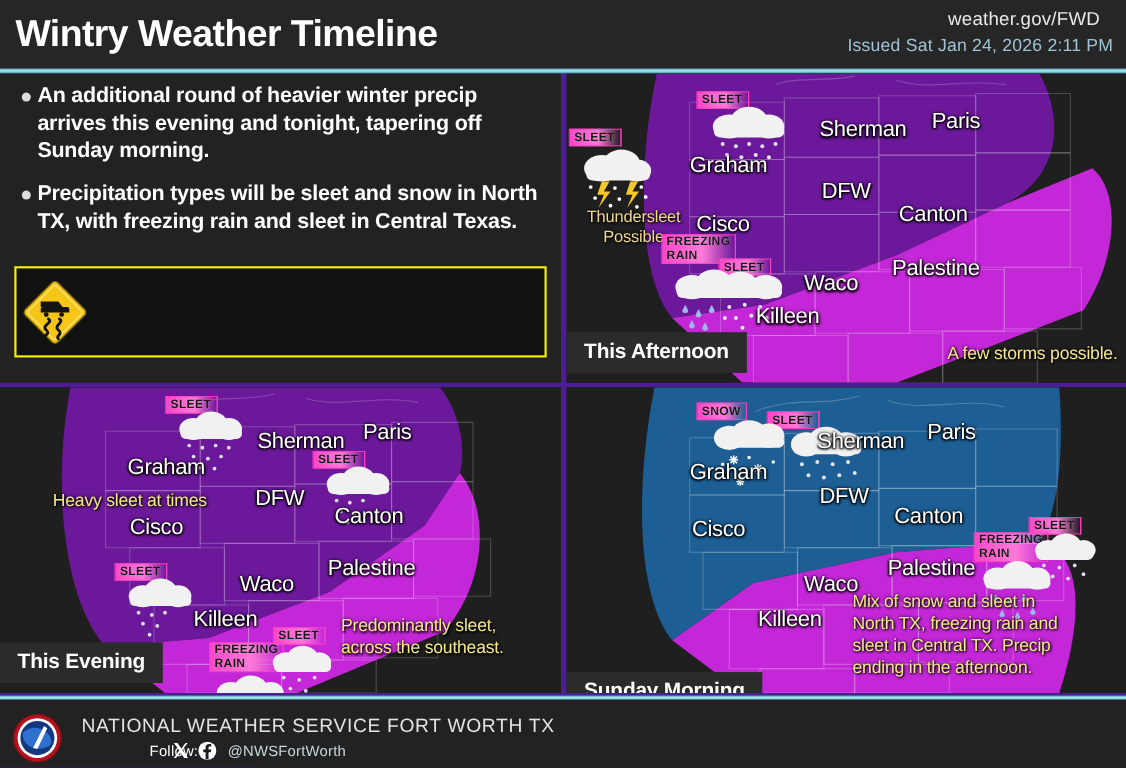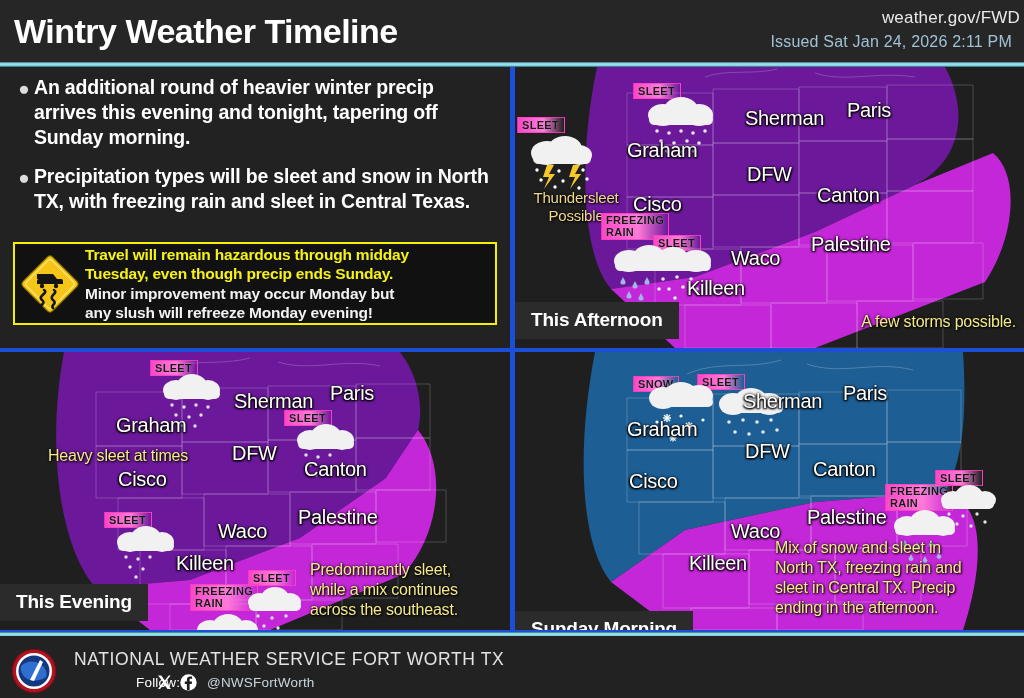--- a/index.html
+++ b/index.html
@@ -1,31 +1,31 @@
 <!DOCTYPE html>
 <html><head>
 <meta charset="utf-8">
 <style>
   * { box-sizing: border-box; margin:0; padding:0; }
   body {
     width:1024px; height:698px; overflow:hidden;
     background:#1b1b1b;
     font-family:"Liberation Sans", sans-serif;
   }
-  #page { position:relative; width:1024px; height:698px; background:#1d4ed8; }
+  #page { position:relative; width:1024px; height:698px; background:#4c1d95; }
 
   
   .header { position:absolute; left:0; top:0; width:1024px; height:62px; background:#262626; }
   .header-title {
     position:absolute; left:14px; top:12px;
     font-size:34px; font-weight:bold; color:#ffffff;
     letter-spacing:-0.5px; font-family:"Liberation Sans", sans-serif;
   }
   .header-site {
-    position:absolute; right:4px; top:8px;
+    position:absolute; right:24px; top:8px;
     font-size:17px; color:#e9e9e9; letter-spacing:0.2px;
   }
   .header-issued {
     position:absolute; right:12px; top:33px;
     font-size:16px; color:#9fc2d4; letter-spacing:0.2px;
   }
   .cyan-rule {
     position:absolute; left:0; width:1024px; height:5px;
     background:linear-gradient(180deg,#2a6a78 0%,#a9e8f2 35%,#7fd3e0 70%,#245c68 100%);
   }
@@ -141,26 +141,20 @@
             <rect x="-18" y="-18" width="36" height="36" rx="3" fill="none" stroke="#ffe98a" stroke-width="1"></rect>
           </g>
           <g transform="translate(31,31)">
             <path d="M-13,-10 h16 l4,5 h4 a2,2 0 0 1 2,2 v3 h-26 v-3 a2,2 0 0 1 2,-2 h-2 z" fill="#141414"></path>
             <circle cx="-8" cy="2" r="2.2" fill="#141414"></circle>
             <circle cx="6" cy="2" r="2.2" fill="#141414"></circle>
             <path d="M-6,6 c5,3 -7,6 -2,10 c5,4 -4,5 -1,8" fill="none" stroke="#141414" stroke-width="2.6" stroke-linecap="round"></path>
             <path d="M4,6 c5,3 -6,6 -1,10 c5,4 -3,5 0,8" fill="none" stroke="#141414" stroke-width="2.6" stroke-linecap="round"></path>
           </g>
         </svg>
-      </div>
-      <div class="warn-text">
-        <div class="warn-line warn-yellow">Travel will remain hazardous through midday</div>
-        <div class="warn-line warn-yellow">Tuesday, even though precip ends Sunday.</div>
-        <div class="warn-line warn-white">Minor improvement may occur Monday but</div>
-        <div class="warn-line warn-white">any slush will refreeze Monday evening!</div>
       </div>
     </div>
   </div>
 
   <div class="quad" id="q-aft">
     <svg class="map-svg" width="509" height="281" viewBox="0 0 509 281">
       <rect width="509" height="281" fill="#1f1f1f"></rect>
 
       <path d="M82,0 L430,0 C452,40 450,92 400,118 L300,165 L180,210 L96,222 C68,190 62,96 82,0 Z" fill="#6B199A"></path>
 
@@ -425,21 +419,20 @@
     <div class="city" style="left:118px; top:116px;">Cisco</div>
     <div class="city" style="left:298px; top:154px;">Palestine</div>
     <div class="city" style="left:218px; top:168px;">Waco</div>
     <div class="city" style="left:176px; top:200px;">Killeen</div>
 
     <div class="annot" style="left:48px; top:94px;">Heavy sleet at times</div>
 
     <div class="timelabel" style="left:0px; top:232px;">This Evening</div>
     <div class="annot" style="left:310px; top:208px; width:200px;">
       <div>Predominantly sleet,</div>
-      <div>while a mix continues</div>
       <div>across the southeast.</div>
     </div>
   </div>
 
   <div class="quad" id="q-sun">
     <svg class="map-svg" width="509" height="278" viewBox="0 0 509 278">
       <rect width="509" height="278" fill="#1f1f1f"></rect>
       <path d="M80,0 L448,0 C452,60 448,110 430,140 L300,150 L170,178 L96,230 C64,190 62,92 80,0 Z" fill="#1D5E94"></path>
       <path d="M430,140 C470,150 470,210 448,278 L160,278 L96,230 L170,178 L300,150 Z" fill="#C427D8"></path>
       <g stroke="#ffffff" stroke-opacity="0.22" stroke-width="1" fill="none">
@@ -459,21 +452,21 @@
           <path d="M234,198 H320 V252 H234 Z"></path>
         <path d="M320,196 H406 V250 H320 Z"></path>
         <path d="M176,256 H262 V278 H176 Z"></path>
           <path d="M262,252 H348 V278 H262 Z"></path>
         <path d="M172,22 C204,8 234,18 266,8"></path>
         <path d="M292,12 C326,24 360,8 398,18"></path>
       </g>
     </svg>
 
     <div class="picon" style="left:118px; top:6px;">
-      <div class="plabel" style="left:0px; top:18px;">SNOW</div>
+      <div class="plabel" style="left:0px; top:8px;">SNOW</div>
       <div class="plabel" style="left:64px; top:16px;">SLEET</div>
       <svg width="190" height="86" style="position:absolute; left:4px; top:14px;">
         <g fill="#f1f1f1">
           <ellipse cx="26" cy="26" rx="14" ry="11"></ellipse>
             <ellipse cx="44" cy="22" rx="16" ry="12"></ellipse>
           <ellipse cx="62" cy="24" rx="14" ry="11"></ellipse>
             <rect x="14" y="25" width="62" height="10" rx="5"></rect>
           <ellipse cx="96" cy="32" rx="14" ry="11"></ellipse>
             <ellipse cx="114" cy="28" rx="16" ry="12"></ellipse>
           <ellipse cx="132" cy="32" rx="14" ry="11"></ellipse>

